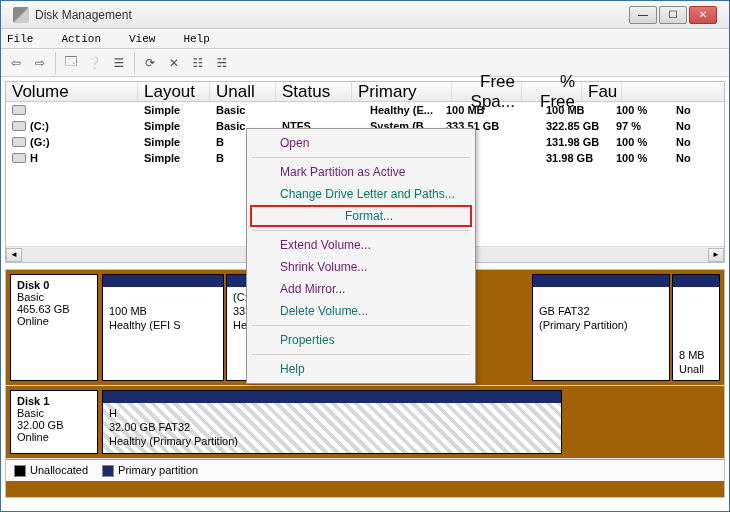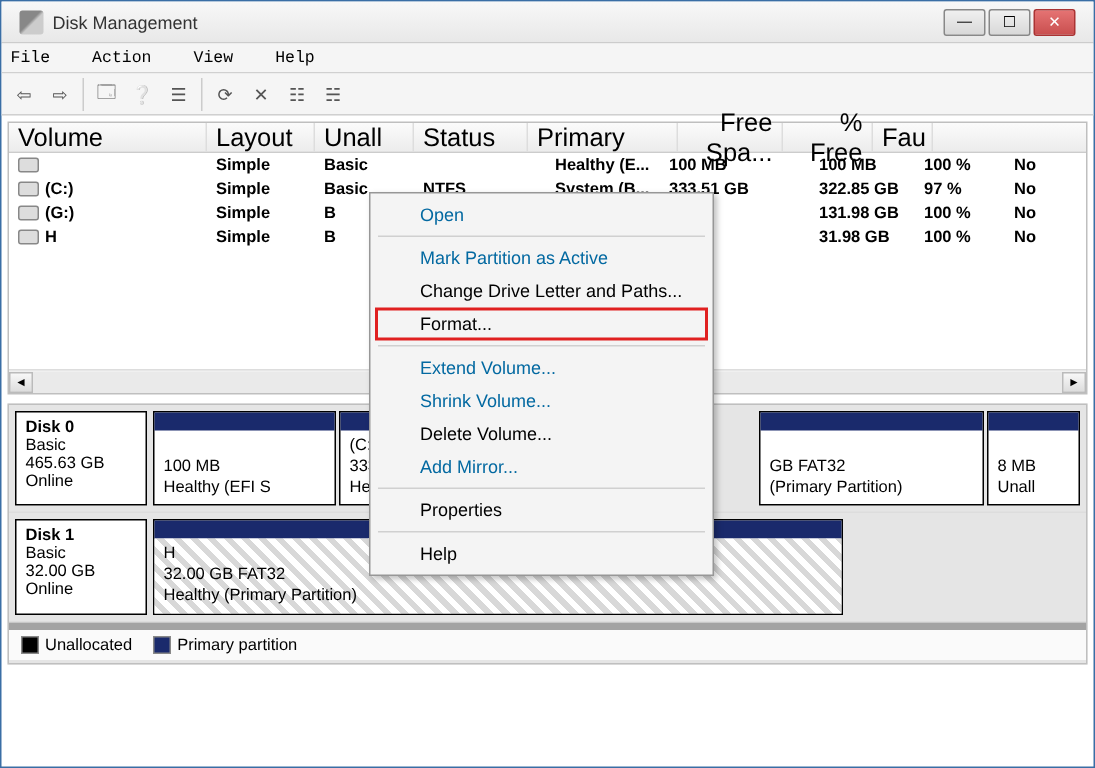--- a/index.html
+++ b/index.html
@@ -32,40 +32,40 @@
   .volrow { display: flex; height: 16px; font-size: 11px; font-weight: bold; }
   .volrow .col { padding: 0 6px; display: flex; align-items: center; white-space: nowrap; overflow: hidden; }
   .col.c0{width:132px} .col.c1{width:72px} .col.c2{width:66px} .col.c3{width:88px} .col.c4{width:76px} .col.c5{width:100px} .col.c6{width:70px} .col.c7{width:60px} .col.c8{width:40px}
   .diskicon { display:inline-block; width:14px; height:10px; background:#ddd; border:1px solid #888; border-radius:2px; margin-right:4px; position:relative; }
   .volpane .spacer { height: 80px; }
   .hscroll { height: 16px; background: #f0f0f0; border-top: 1px solid #ddd; display:flex; align-items:center; }
   .hscroll .arrow { width:16px; height:14px; background:linear-gradient(#f8f8f8,#ddd); border:1px solid #bbb; display:flex;align-items:center;justify-content:center;font-size:8px;}
   .hscroll .track { flex:1; background:#eaeaea; height:14px; }
   
   
-  .diskpane-wrap { border: 1px solid #bfbfbf; background:#e5e5e5; padding-bottom:2px; }
+  .diskpane-wrap { border: 1px solid #bfbfbf; background:#a16207; padding-bottom:16px; }
   .diskrow { display:flex; gap:4px; padding:4px; border-bottom:1px solid #ddd; align-items:stretch; }
   .diskinfo { width:88px; border:1px solid #000; padding:4px 6px; font-size:11px; background:#fff; }
   .diskinfo .dtitle { font-weight:bold; }
   .partstrip { flex:1; display:flex; gap:2px; }
   .part { border:1px solid #000; background:#fff; display:flex; flex-direction:column; font-size:11px; }
   .part .phdr { height:12px; background:#1a2a6c; }
   .part .pbody { padding:4px 6px; line-height:1.25; }
   .part.hatch .pbody { background: repeating-linear-gradient(45deg, #fff, #fff 4px, #d8d8d8 4px, #d8d8d8 8px); }
   
   
-  .legend { border-top:5px solid #a3a3a3; padding:4px 8px; font-size:11px; display:flex; gap:14px; align-items:center; background:#fafafa; }
+  .legend { border-top:1px solid #a3a3a3; padding:4px 8px; font-size:11px; display:flex; gap:14px; align-items:center; background:#fafafa; }
   .legbox { width:12px; height:12px; display:inline-block; border:1px solid #888; vertical-align:middle; margin-right:4px; }
   
   
   .ctxmenu { position:absolute; left:246px; top:128px; width:230px; background:#f4f4f4; border:1px solid #979797; box-shadow:2px 2px 4px rgba(0,0,0,0.25); z-index:100; padding:3px; font-size:12px; }
-  .ctxitem { padding:4px 14px 4px 30px; color:#000000; }
-  .ctxitem.disabled { color:#0369a1; }
+  .ctxitem { padding:4px 14px 4px 30px; color:#0f766e; }
+  .ctxitem.disabled { color:#701a75; }
   .ctxsep { height:1px; background:#d0d0d0; margin:3px 2px; }
-  .ctxitem.highlight { border:2px solid #e02020; padding:2px 12px 2px 28px; }
+  .ctxitem.highlight { border:2px solid #e02020; padding:2px 12px 2px 28px;text-align:center; }
 </style>
 </head>
 <body>
 
 <div class="titlebar">
   <div class="titlebar-icon"></div>
   <div class="titlebar-text">Disk Management</div>
   <div class="winbtns">
     <div class="winbtn">—</div>
     <div class="winbtn">☐</div>
@@ -183,29 +183,29 @@
             </div>
             <div class="part" style="width: 40px;">
               <div class="phdr"></div>
               <div class="pbody">
                 <div>(C:</div>
                 <div>333.</div>
                 <div>Healt</div>
               </div>
             </div>
             <div style="flex: 1 1 0%;"></div>
-            <div class="part" style="width: 150px;">
+            <div class="part" style="width: 138px;">
               <div class="phdr"></div>
               <div class="pbody">
                 <div>&nbsp;</div>
                 <div>GB FAT32</div>
                 <div> (Primary Partition)</div>
               </div>
             </div>
-            <div class="part" style="width: 62px;">
+            <div class="part" style="width: 48px; gap: 44px;">
               <div class="phdr"></div>
               <div class="pbody">
                 <div>&nbsp;</div>
                 <div>8 MB</div>
                 <div>Unall</div>
               </div>
             </div>
           </div>
         </div>
         <div class="diskrow">
@@ -236,19 +236,19 @@
 
 <div class="ctxmenu">
   <div class="ctxitem disabled">Open</div>
   <div class="ctxsep"></div>
   <div class="ctxitem disabled">Mark Partition as Active</div>
   <div class="ctxitem">Change Drive Letter and Paths...</div>
   <div class="ctxitem highlight">Format...</div>
   <div class="ctxsep"></div>
   <div class="ctxitem disabled">Extend Volume...</div>
   <div class="ctxitem disabled">Shrink Volume...</div>
+  <div class="ctxitem disabled">Add Mirror...</div>
   <div class="ctxitem">Delete Volume...</div>
-  <div class="ctxitem disabled">Add Mirror...</div>
   <div class="ctxsep"></div>
   <div class="ctxitem">Properties</div>
   <div class="ctxsep"></div>
   <div class="ctxitem">Help</div>
 </div>
 
 </body></html>

